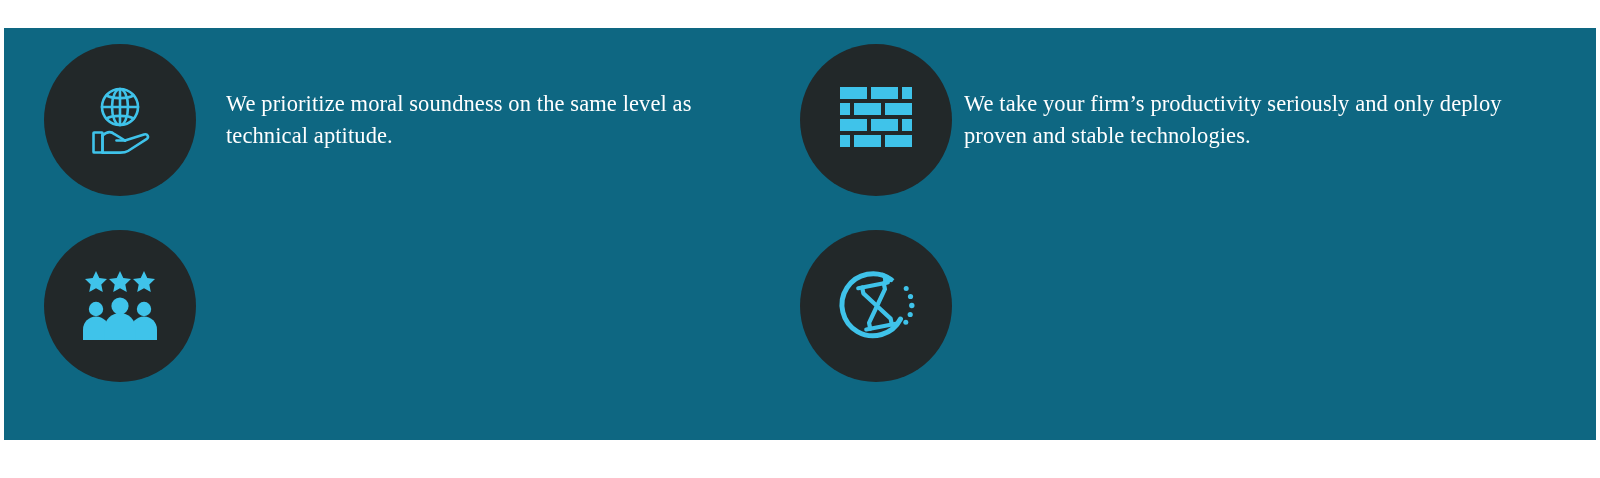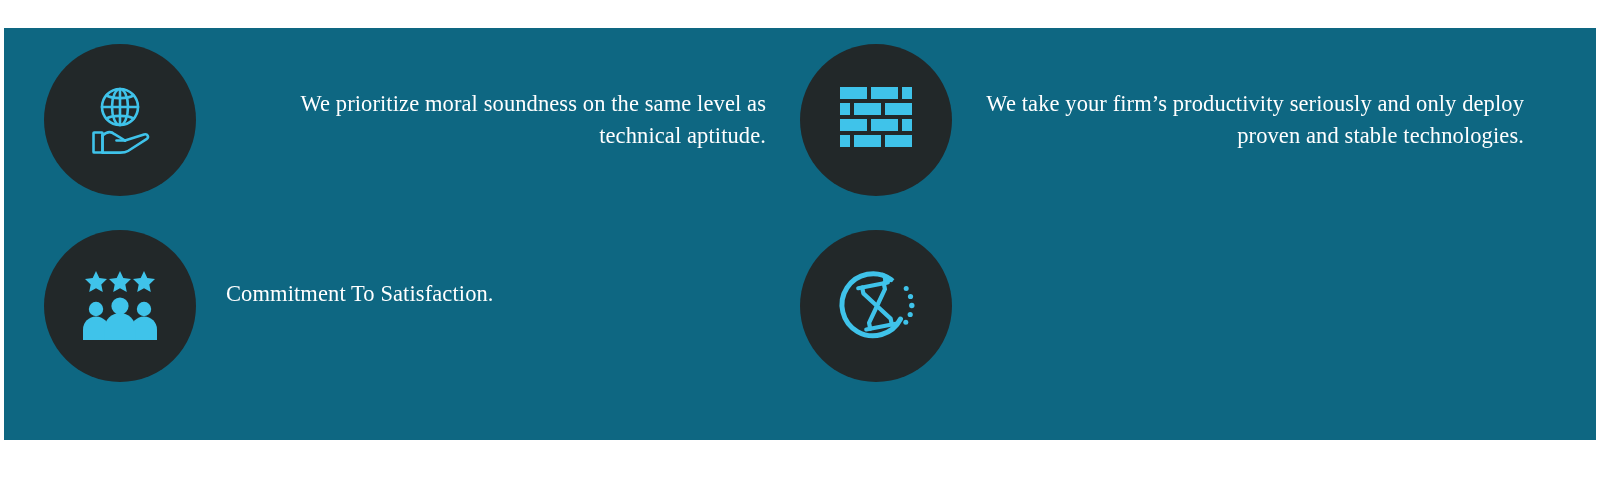--- a/index.html
+++ b/index.html
@@ -43,21 +43,20 @@
     grid-template-columns: 750px 1fr;
     grid-template-rows: 186px 186px;
     padding: 14px 0 0 40px;
     box-sizing: border-box;
   }
 
   .feature-item {
     display: flex;
     align-items: flex-start;
     gap: 30px;
-    text-align: right;
   }
 
   .icon-badge {
     flex: 0 0 auto;
     width: 152px;
     height: 152px;
     border-radius: 50%;
     background: #222829;
     display: flex;
     align-items: center;
@@ -153,21 +152,20 @@
             <circle cx="13" cy="38" r="7.2"></circle>
             <path d="M0 69 L0 58.5 A13 13 0 0 1 26 58.5 L26 69 Z"></path>
 
             <circle cx="61" cy="38" r="7.2"></circle>
             <path d="M48 69 L48 58.5 A13 13 0 0 1 74 58.5 L74 69 Z"></path>
 
             <circle cx="37" cy="35" r="8.6"></circle>
             <path d="M21.5 69 L21.5 57.5 A15.5 15.5 0 0 1 52.5 57.5 L52.5 69 Z"></path>
           </svg>
         </div>
-        <div class="feature-text">Commitment To Satisfaction.</div>
       </div>
 
       <div class="feature-item col-right row-two">
         <div class="icon-badge">
           <svg width="80" height="80" viewBox="0 0 80 80" fill="none" aria-hidden="true">
 
             <path d="M55 13.5 A31 31 0 1 0 64.5 53" stroke="#3fc3ea" stroke-width="5" stroke-linecap="round"></path>
 
             <path d="M46.5 6.5 L58.5 13.2 L47.5 20.5 Z" fill="#3fc3ea"></path>
 

